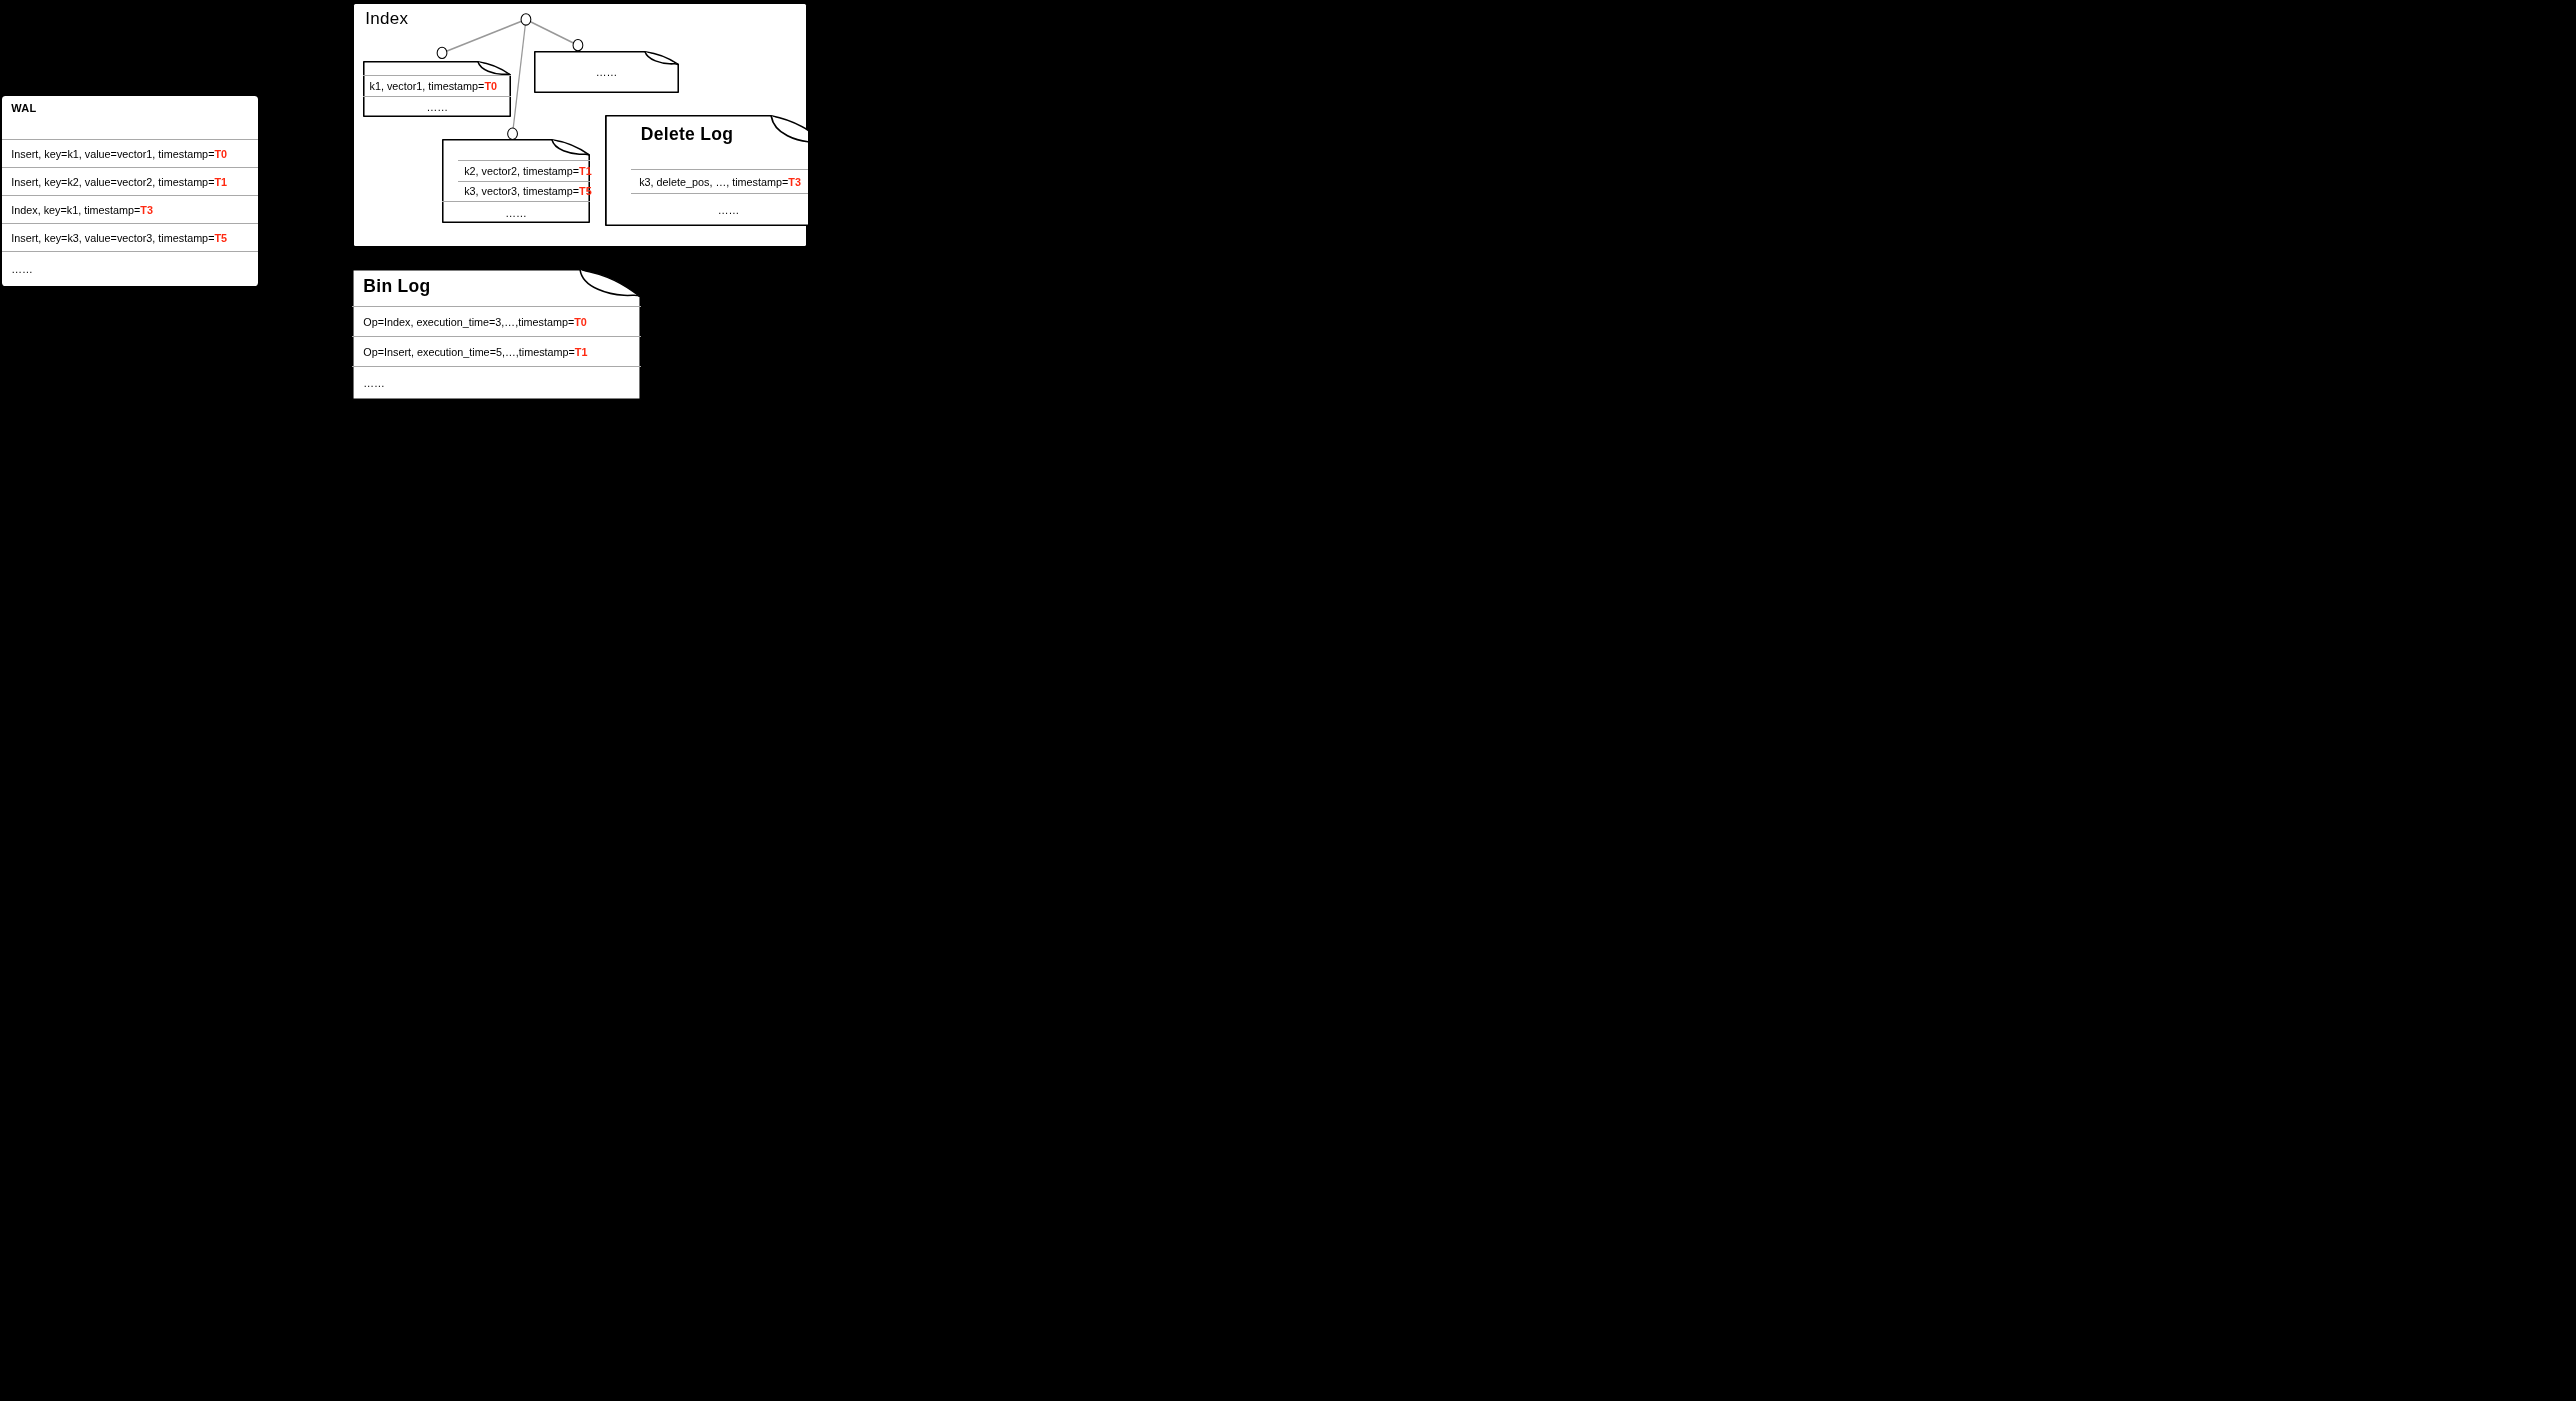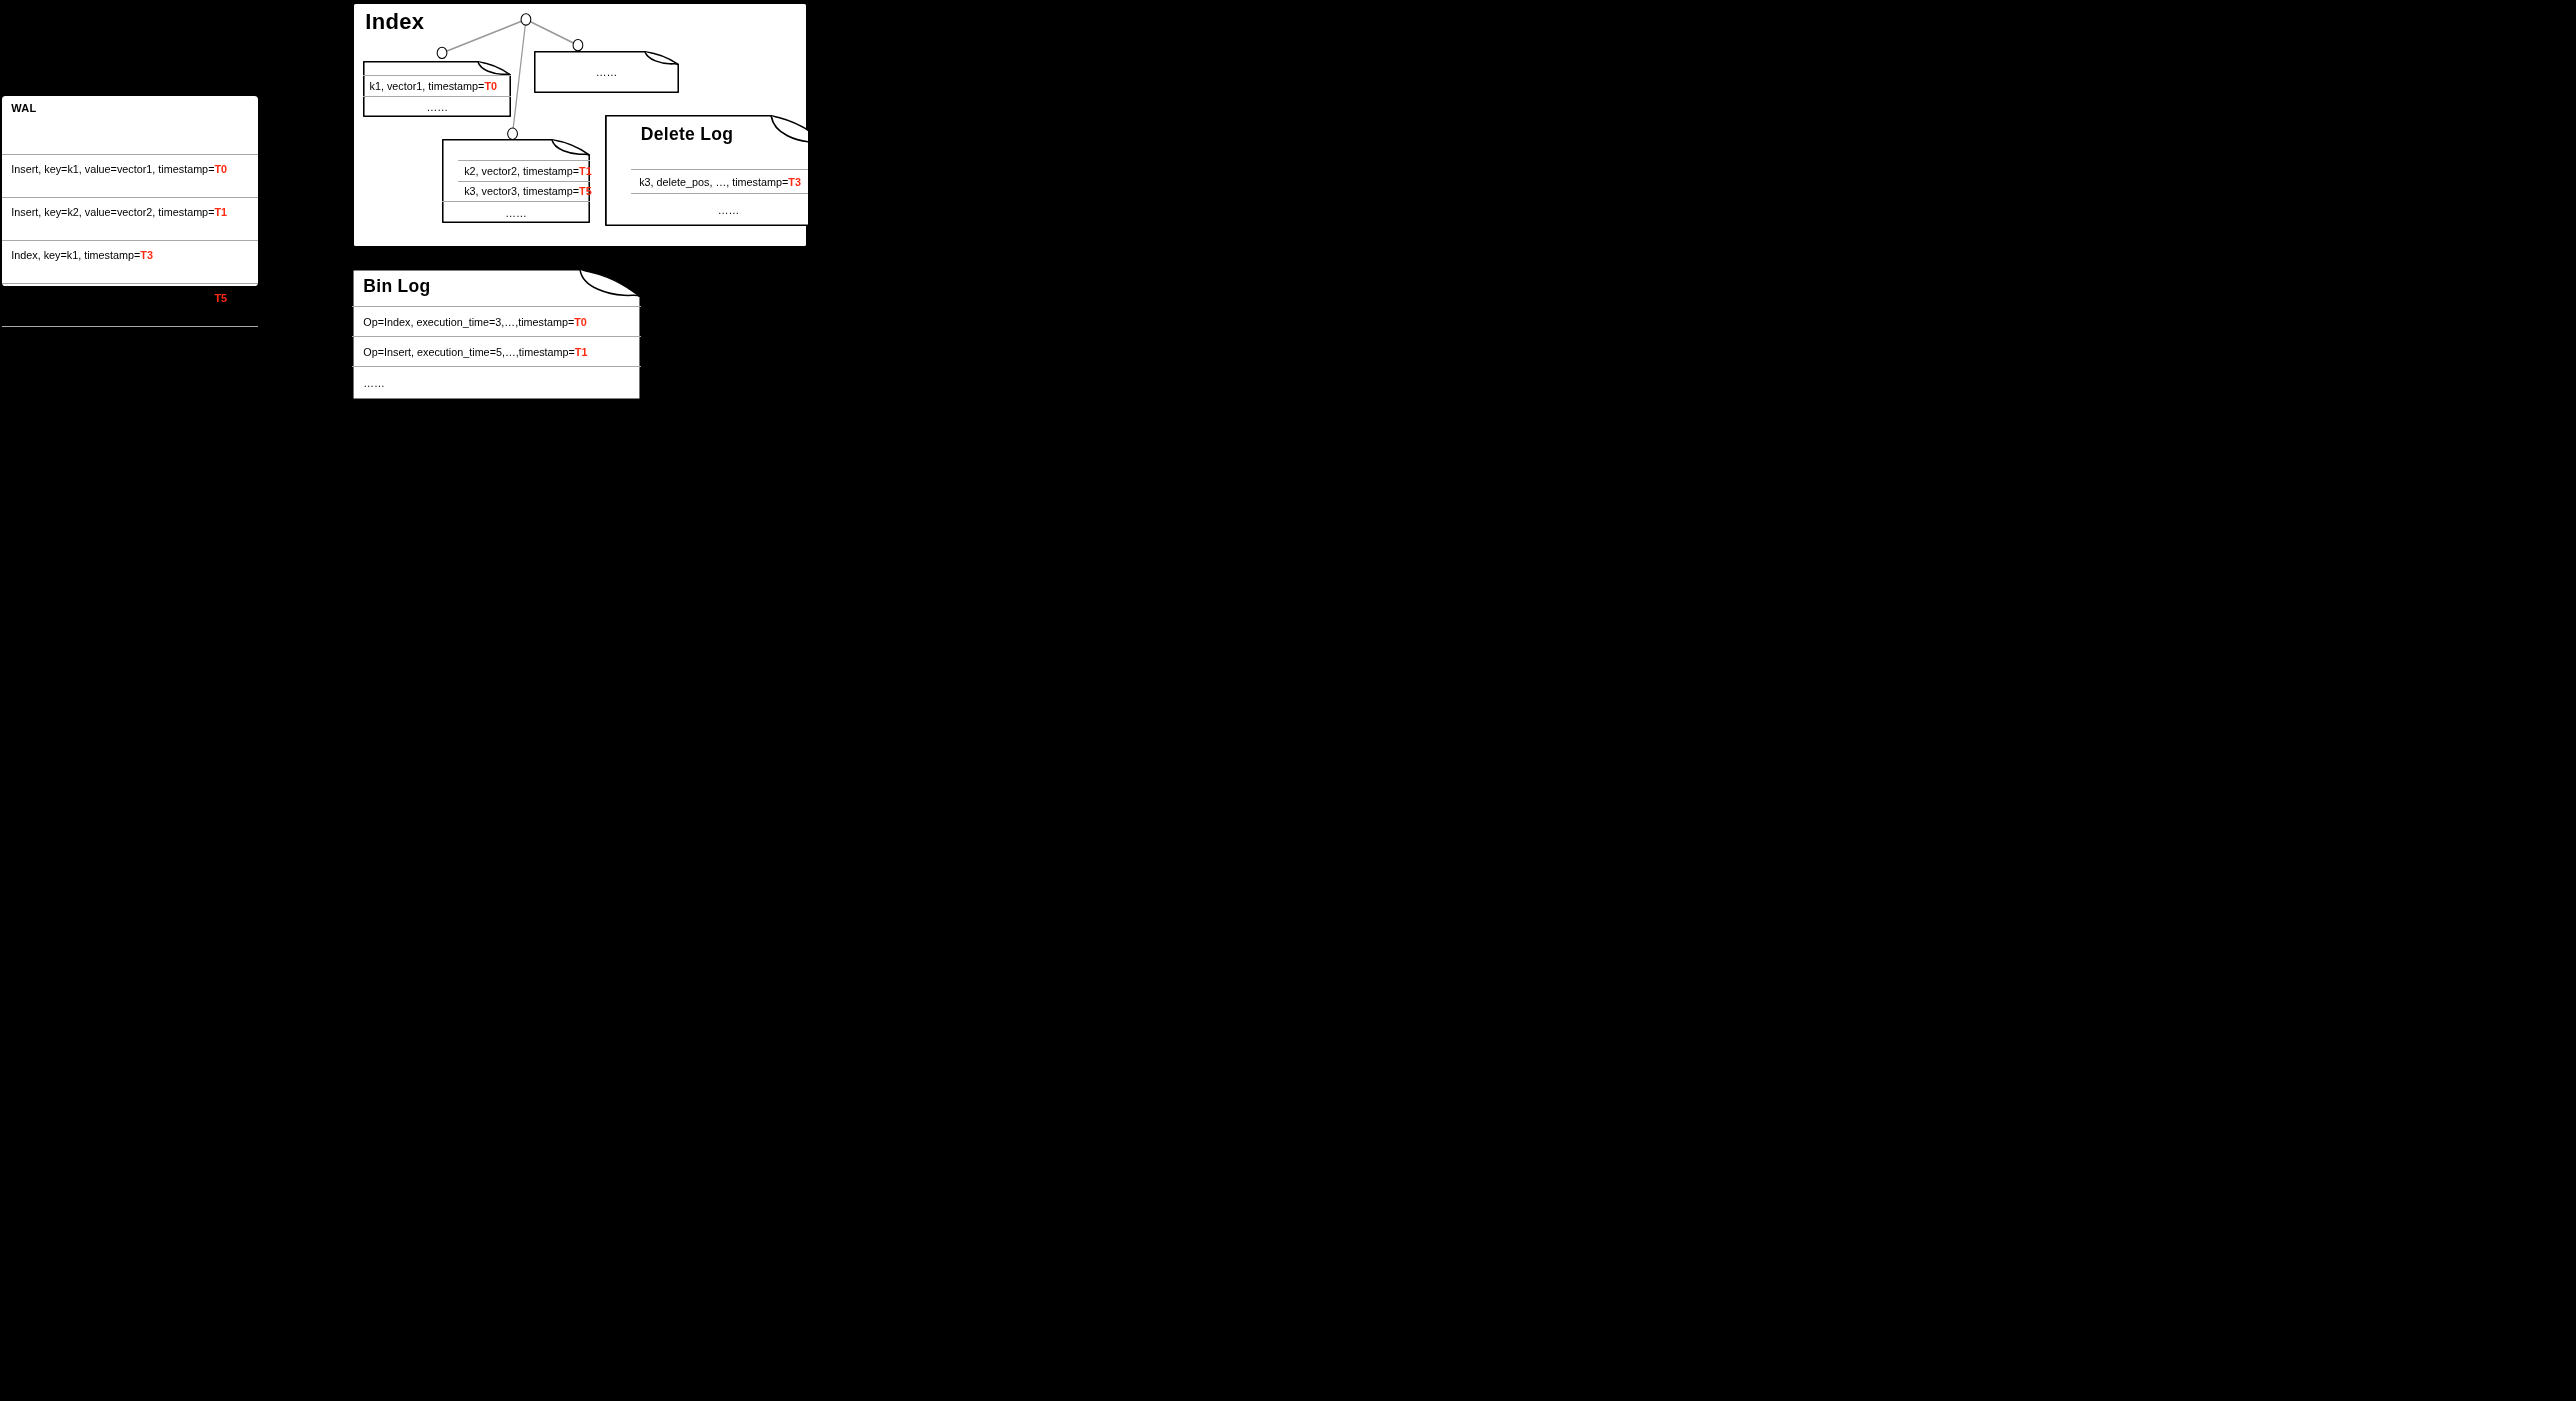--- a/index.html
+++ b/index.html
@@ -7,27 +7,27 @@
     position:relative;width:808px;height:402px;background:#000000;
     overflow:hidden;font-family:"Liberation Sans",sans-serif;color:#000;
   }
   .panel{position:absolute;background:#ffffff;}
 
   
   .wal{left:1.5px;top:96px;width:256px;height:190px;border-radius:3.6px;}
   .wal-title{box-sizing:border-box;height:43px;padding:6.2px 0 0 9.8px;
     font-size:11px;font-weight:bold;letter-spacing:0.3px;}
   .wal .row{box-sizing:border-box;height:28px;border-top:1.5px solid #a9a9a9;
-    display:flex;align-items:center;padding-left:9.8px;font-size:10.8px;margin-top:15px;}
+    display:flex;align-items:center;padding-left:9.8px;font-size:10.8px;}
   .wal .row.dots{height:34px;}
 
   
   .index{left:354px;top:4.1px;width:452px;height:242px;border-radius:1.5px;}
-  .index-title{position:absolute;left:11.3px;top:5.2px;font-size:22px;
-    font-weight:bold;letter-spacing:0.3px;}
+  .index-title{position:absolute;left:11.3px;top:5.2px;font-size:17px;
+    font-weight:normal;letter-spacing:0.3px;}
   .tree{position:absolute;left:0;top:0;}
 
   
   .doc{position:absolute;}
   .doc .shape{position:absolute;left:0;top:0;width:100%;height:100%;}
   .doc-body{position:relative;display:flex;flex-direction:column;
     height:100%;box-sizing:border-box;}
   .doc-title{box-sizing:border-box;font-size:17.5px;font-weight:bold;letter-spacing:0.3px;}
   .drow{box-sizing:border-box;display:flex;align-items:center;
     font-size:10.8px;border-top:1.5px solid #a9a9a9;padding-left:6.2px;}

